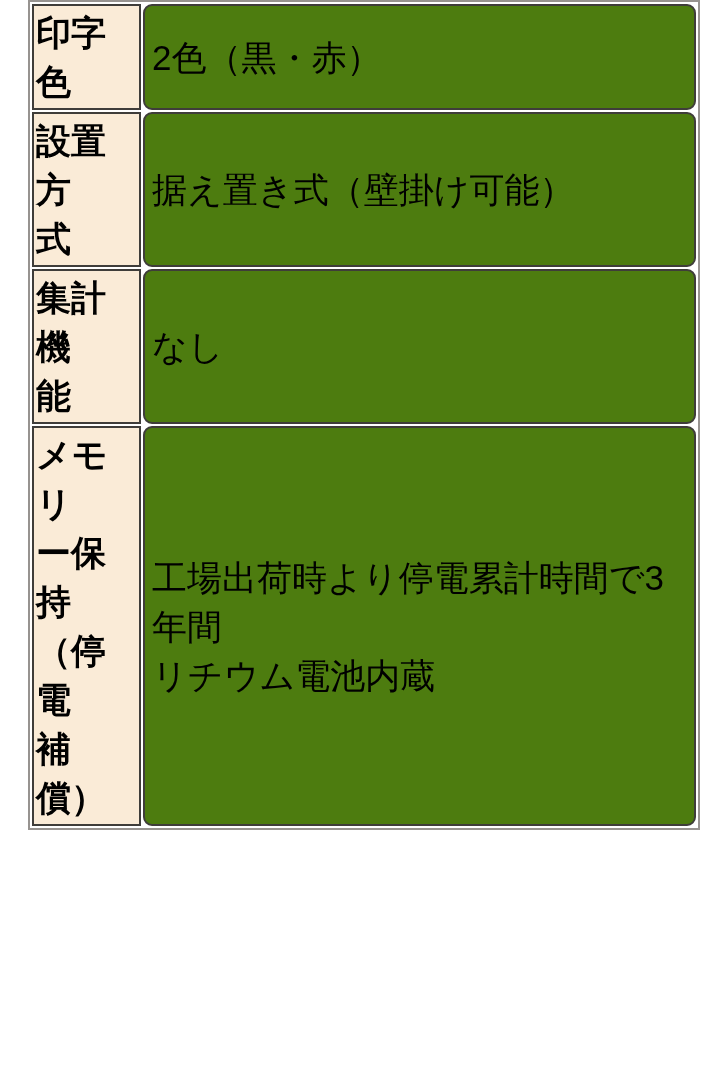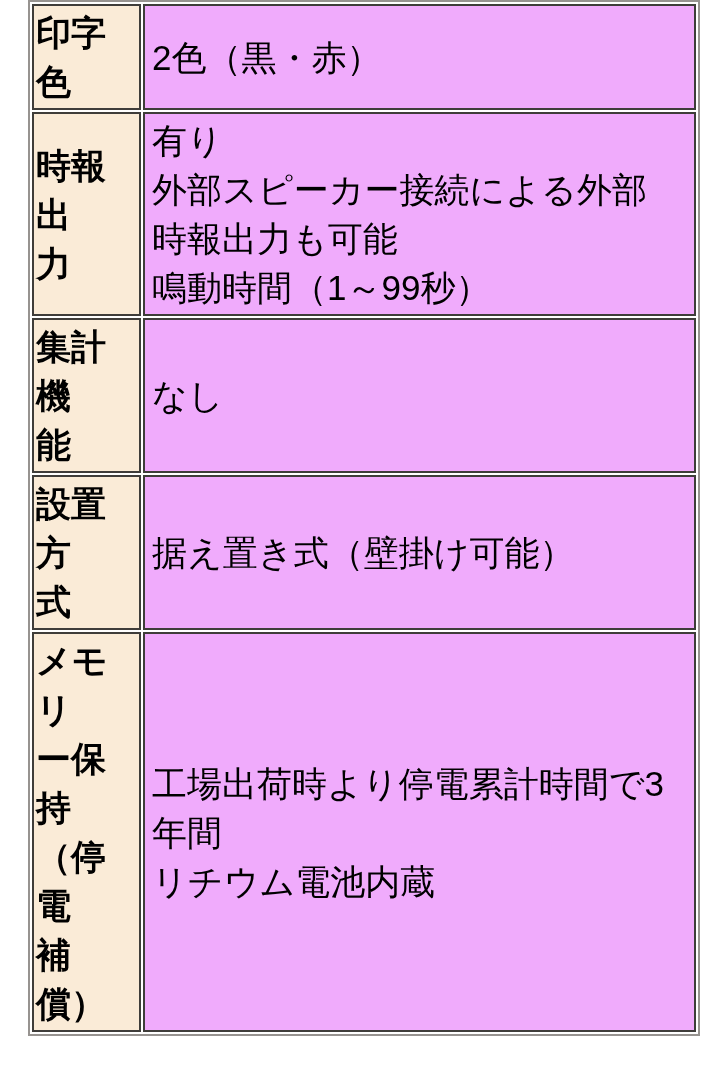--- a/index.html
+++ b/index.html
@@ -34,50 +34,43 @@
     white-space: pre-line;
     overflow: hidden;
   }
   td.label {
     background: #faebd7;
     font-weight: bold;
     width: 102px;
     padding: 2px 1px 2px 2px;
   }
   td.value {
-    background: #f0abfc;
+    background: #4d7c0f;
     padding: 2px 4px 2px 7px;
+    border-radius: 9px;
   }
 </style>
 </head>
 <body>
 
 <table class="spec">
   <tbody>
     <tr>
       <td class="label">印字色</td>
       <td class="value">2色（黒・赤）</td>
     </tr>
     <tr>
-      <td class="label">時報出
-力</td>
-      <td class="value">有り
-外部スピーカー接続による外部
-時報出力も可能
-鳴動時間（1～99秒）</td>
+      <td class="label">設置方
+式</td>
+      <td class="value">据え置き式（壁掛け可能）</td>
     </tr>
     <tr>
       <td class="label">集計機
 能</td>
       <td class="value">なし</td>
-    </tr>
-    <tr>
-      <td class="label">設置方
-式</td>
-      <td class="value">据え置き式（壁掛け可能）</td>
     </tr>
     <tr>
       <td class="label">メモリ
 ー保持
 （停電
 補償）</td>
       <td class="value">工場出荷時より停電累計時間で3
 年間
 リチウム電池内蔵</td>
     </tr>

